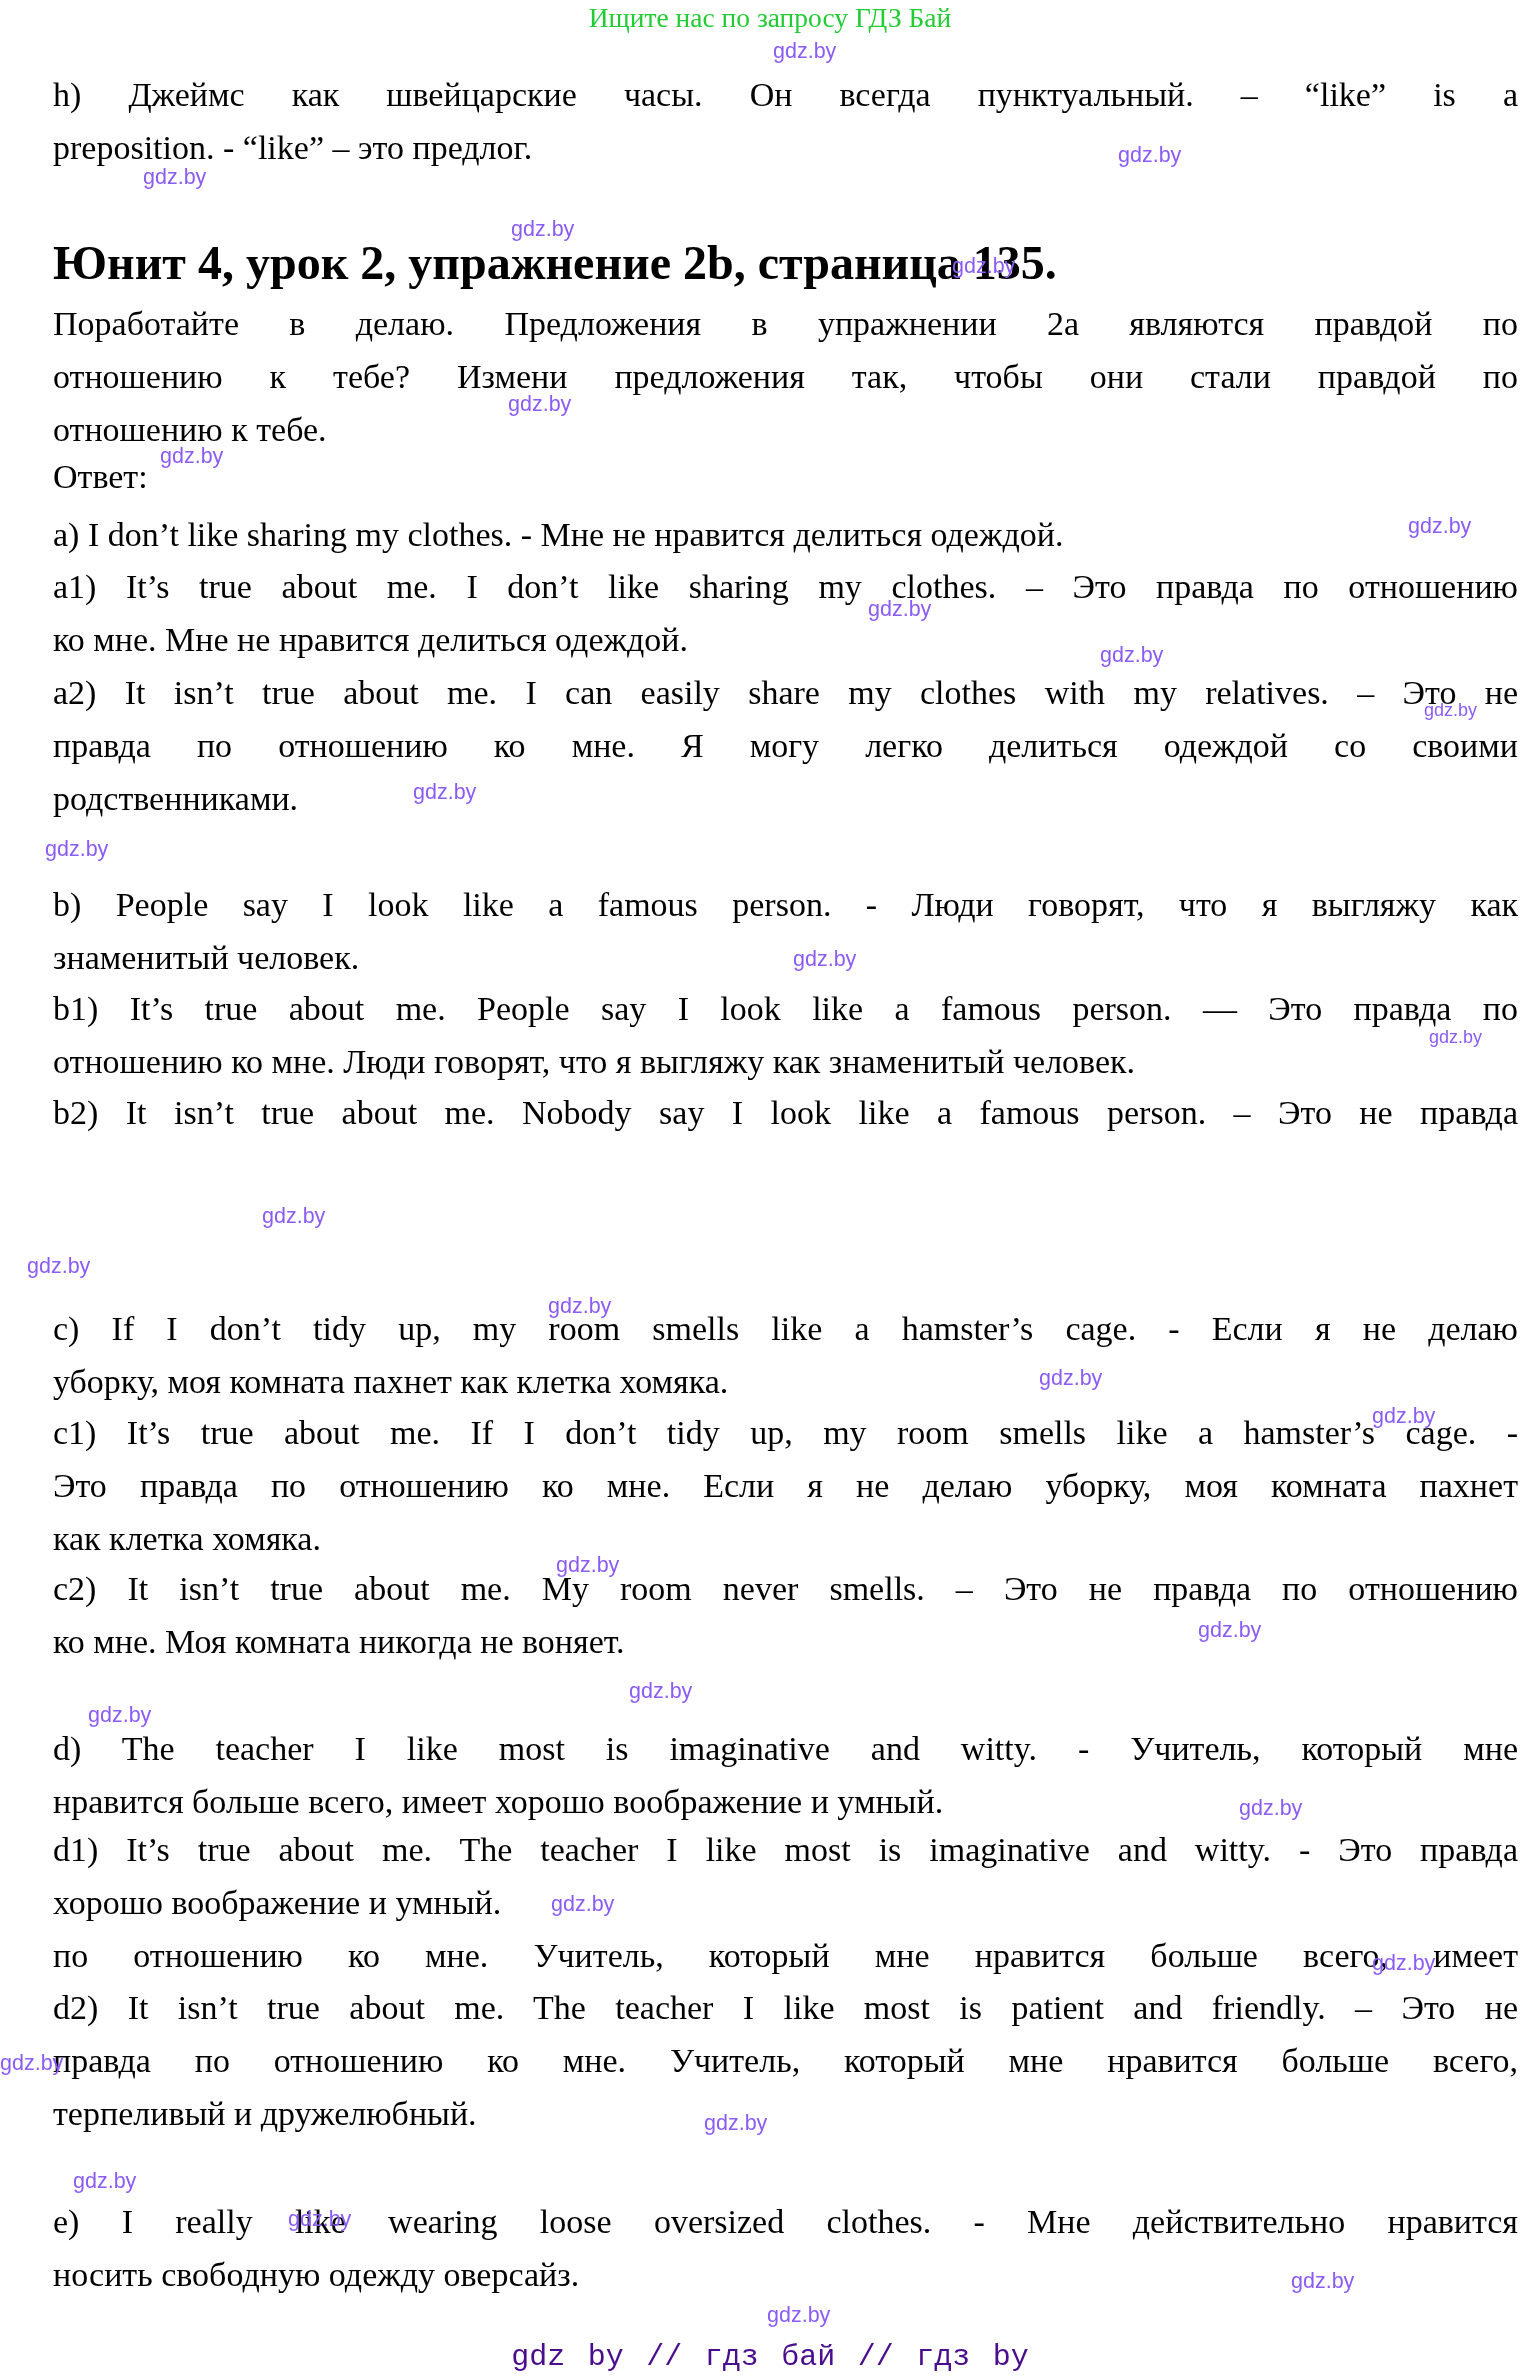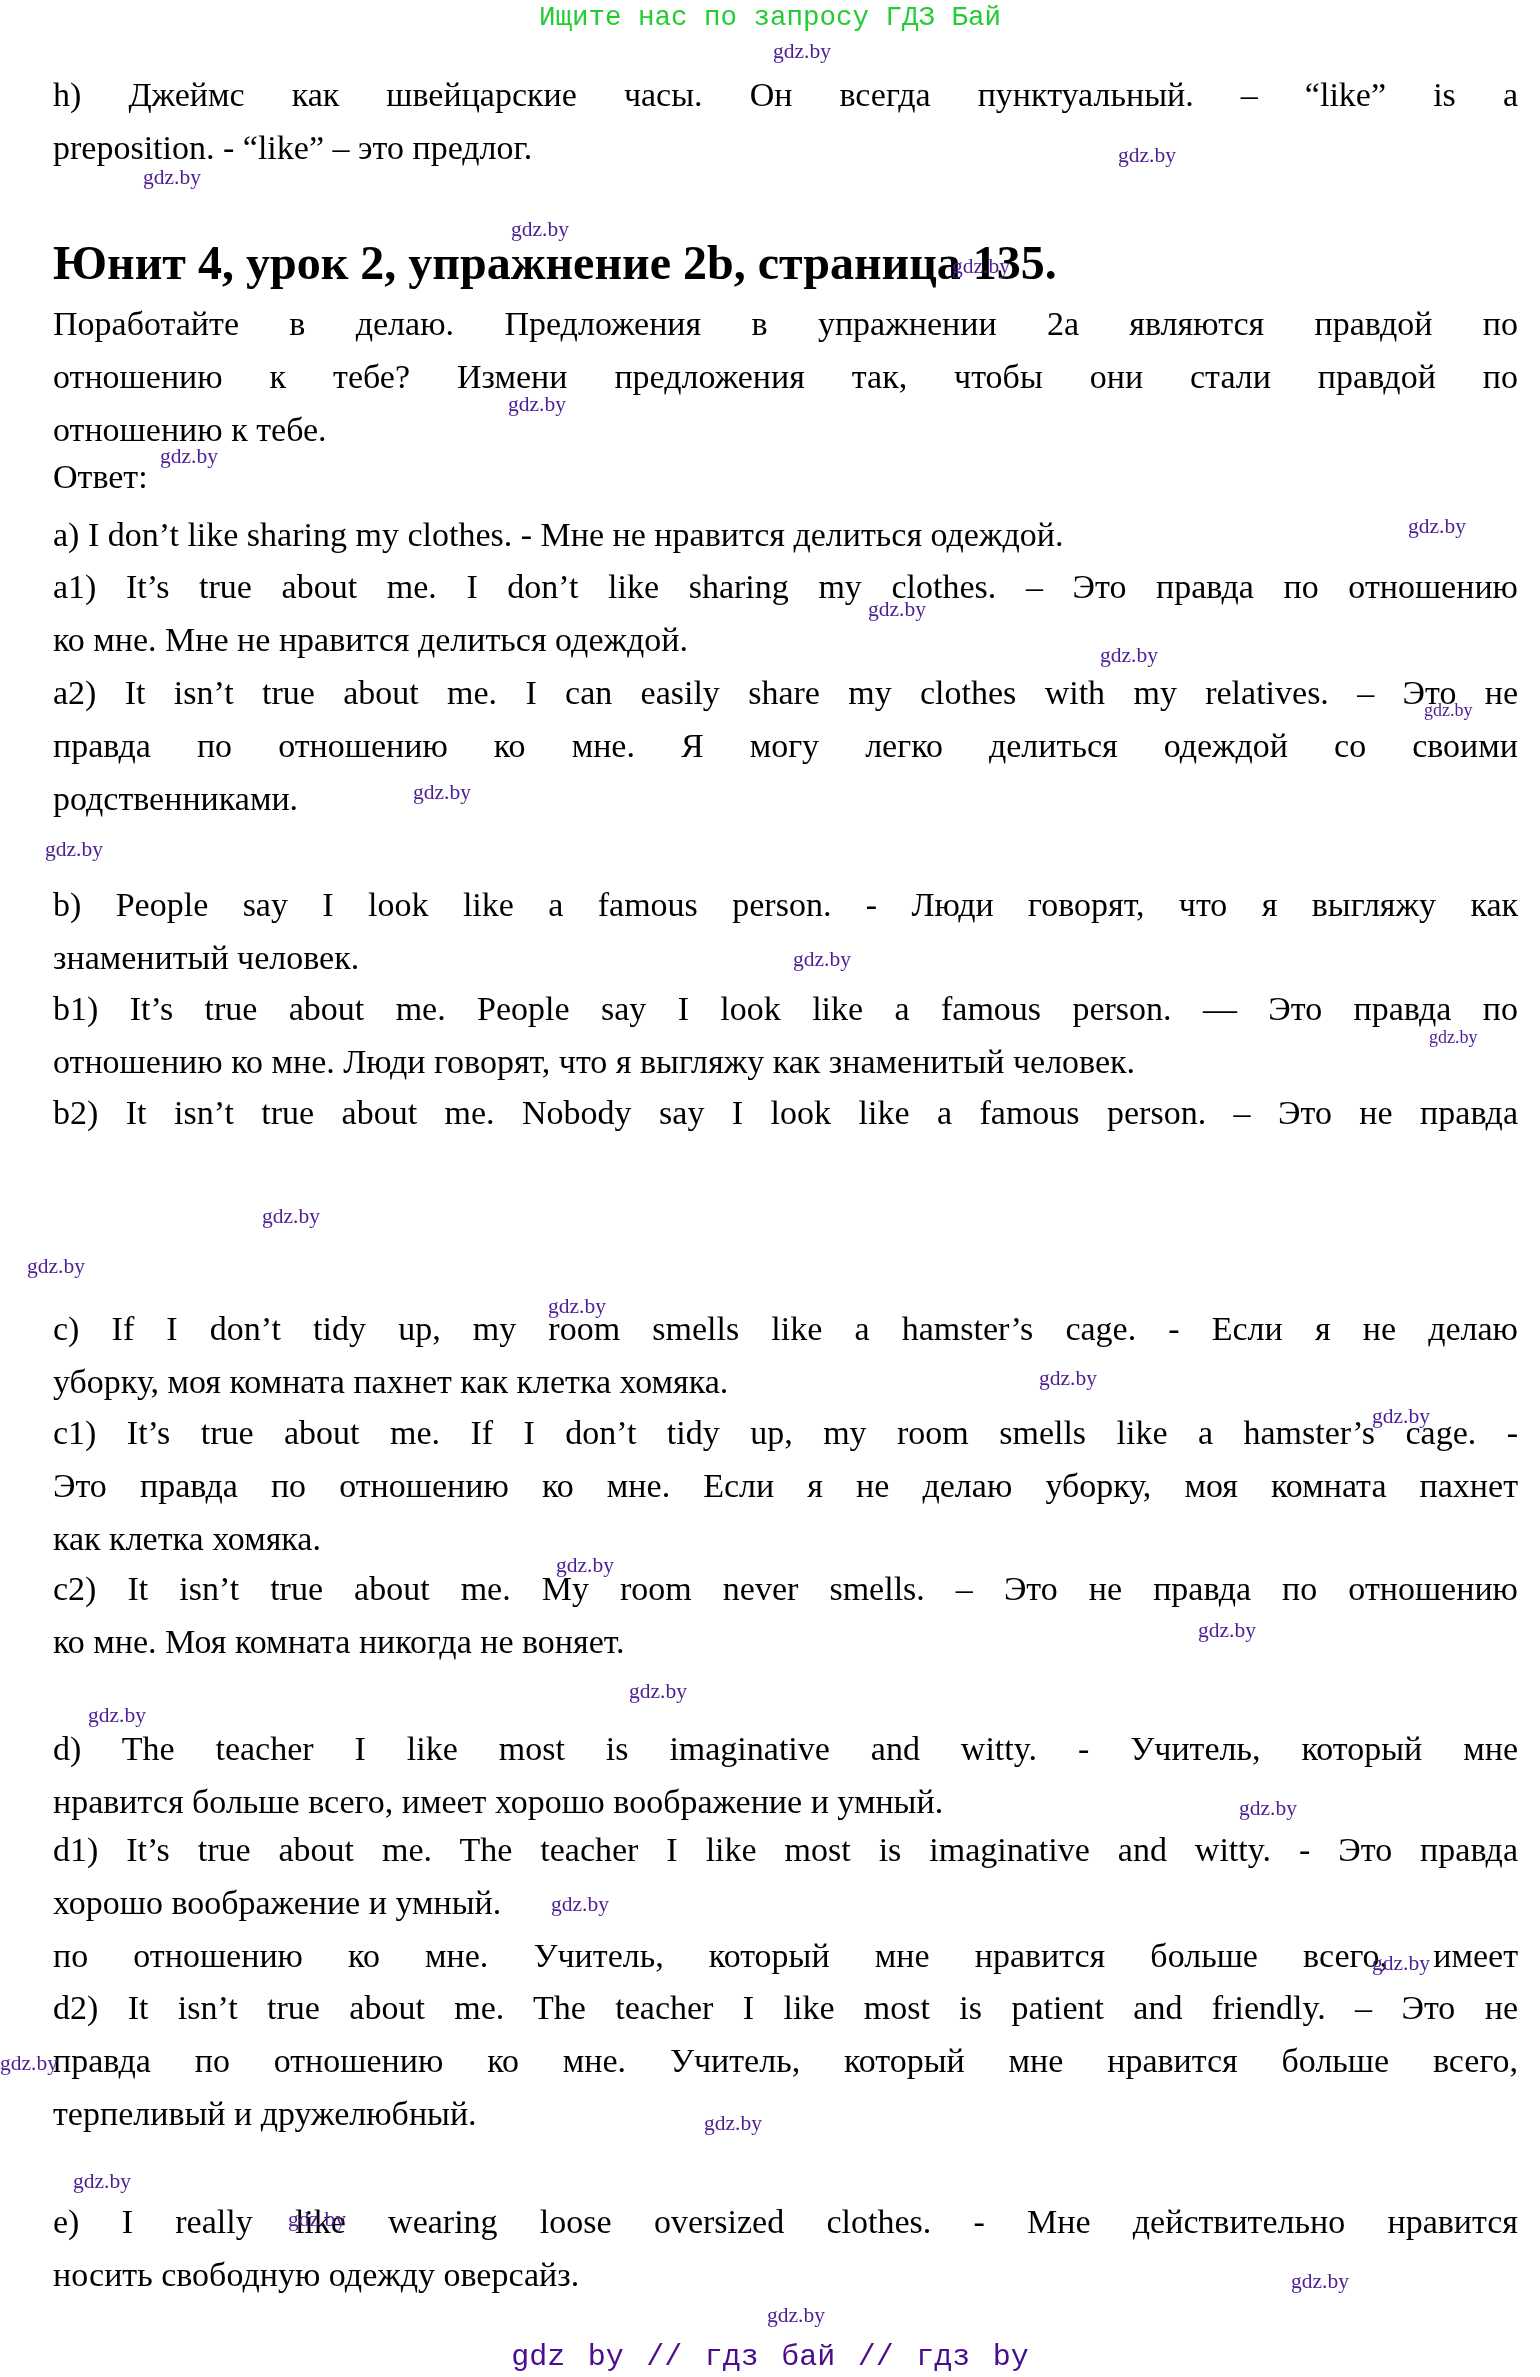--- a/index.html
+++ b/index.html
@@ -9,21 +9,21 @@
     height: 2377px;
     background: #ffffff;
     overflow: hidden;
     font-family: "Liberation Serif", serif;
     color: #000000;
   }
   .promo-top {
     position: absolute;
     top: 1.5px; left: 0; right: 0;
     text-align: center;
-    font-family: Liberation Mono, monospace;
+    font-family: Liberation Serif, serif;
     font-size: 27.5px;
     color: #23cc34;
   }
   .promo-bottom {
     position: absolute;
     top: 2340px; left: 0; right: 0;
     text-align: center;
     font-family: Liberation Mono, monospace;
     font-size: 30px;
     word-spacing: 4.5px;
@@ -46,23 +46,23 @@
   .para .line.last {
     text-align-last: left;
     -moz-text-align-last: left;
   }
   .para.bold .line {
     font-weight: bold;
     font-size: 48px;
   }
   .wm {
     position: absolute;
-    font-family: Liberation Serif, serif;
+    font-family: Liberation Sans, sans-serif;
     font-size: 21.5px;
-    color: #4c1d95;
+    color: #8b5cf6;
     white-space: nowrap;
   }
   .wm.sm { font-size: 18px; }
 </style>
 </head>
 <body>
 
 <div class="page">
 
   <div class="promo-top">Ищите нас по запросу ГДЗ Бай</div>

